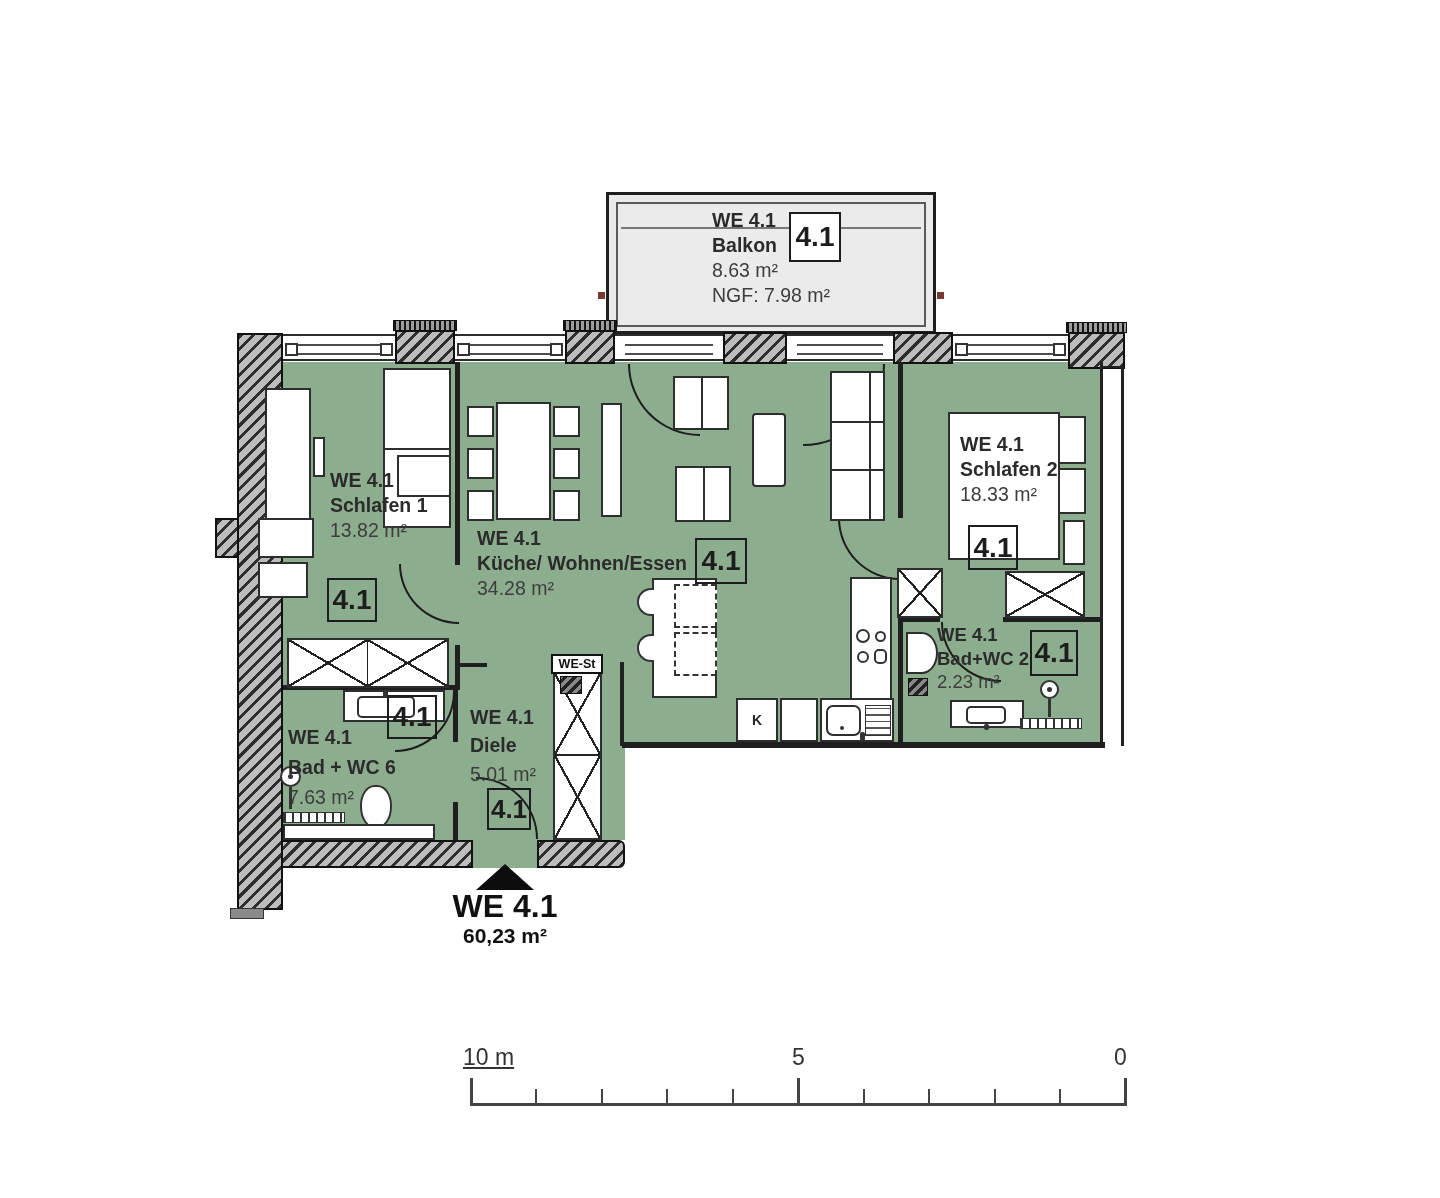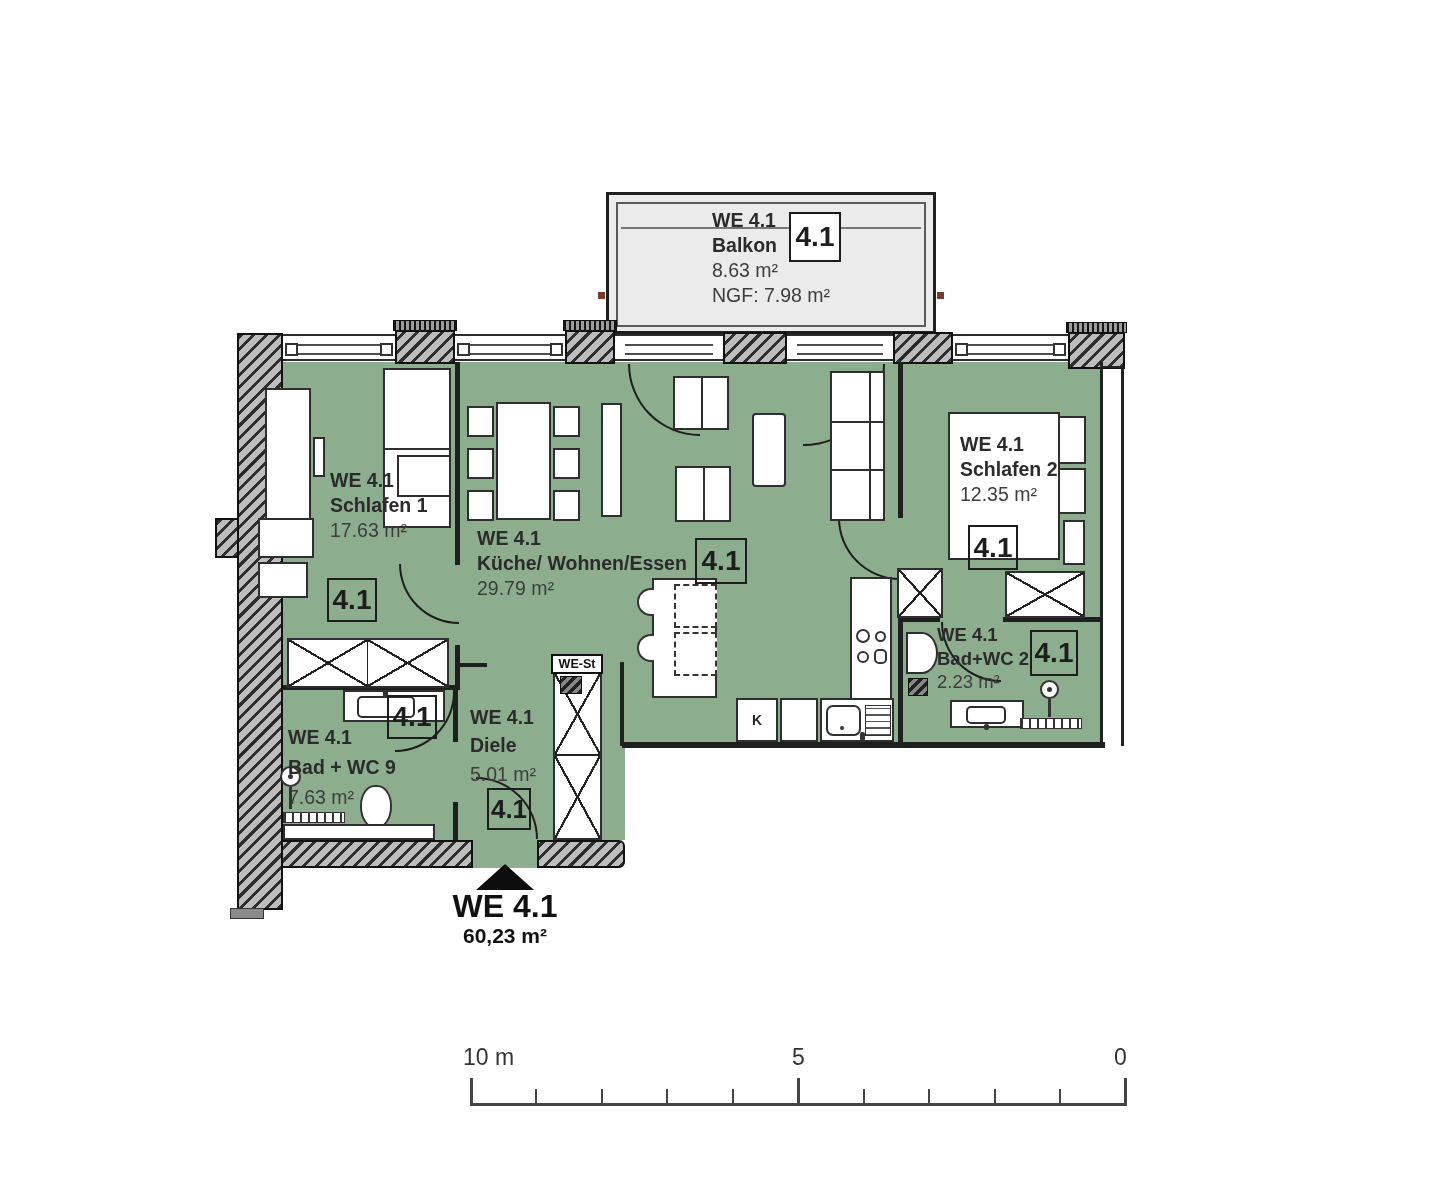--- a/index.html
+++ b/index.html
@@ -235,56 +235,56 @@
   </div>
   <div class="abs ring" style="left:1040px;top:680px;width:19px;height:19px;">
     <div class="abs dot" style="left:5px;top:5px;width:5px;height:5px;"></div>
   </div>
   <div class="abs" style="left:1048px;top:699px;width:3px;height:18px;background:#333;"></div>
   <div class="abs ticks" style="left:1020px;top:718px;width:62px;height:11px;"></div>
 
   <div class="abs lbl" style="left:330px;top:468px;">
     <span class="b">WE 4.1</span>
     <span class="b">Schlafen 1</span>
-    <span class="a">17.63 m²</span>
+    <span class="a">13.82 m²</span>
   </div>
   <div class="abs tag" style="left:327px;top:578px;width:50px;height:44px;">
     <span>4.1</span>
   </div>
 
   <div class="abs lbl" style="left:477px;top:526px;">
     <span class="b">WE 4.1</span>
     <span class="b">Küche/ Wohnen/Essen</span>
-    <span class="a">29.79 m²</span>
+    <span class="a">34.28 m²</span>
   </div>
   <div class="abs tag" style="left:695px;top:538px;width:52px;height:46px;">
     <span>4.1</span>
   </div>
 
   <div class="abs lbl" style="left:960px;top:432px;">
     <span class="b">WE 4.1</span>
     <span class="b">Schlafen 2</span>
-    <span class="a">12.35 m²</span>
+    <span class="a">18.33 m²</span>
   </div>
   <div class="abs tag" style="left:968px;top:525px;width:50px;height:45px;">
     <span>4.1</span>
   </div>
 
   <div class="abs lbl" style="left:937px;top:623px;font-size:18.5px;">
     <span class="b">WE 4.1</span>
     <span class="b">Bad+WC 2</span>
     <span class="a">2.23 m²</span>
   </div>
   <div class="abs tag" style="left:1030px;top:630px;width:48px;height:46px;">
     <span>4.1</span>
   </div>
 
   <div class="abs lbl" style="left:288px;top:722px;line-height:1.55;">
     <span class="b">WE 4.1</span>
-    <span class="b">Bad + WC 9</span>
+    <span class="b">Bad + WC 6</span>
     <span class="a">7.63 m²</span>
   </div>
   <div class="abs tag" style="left:387px;top:695px;width:50px;height:44px;">
     <span>4.1</span>
   </div>
 
   <div class="abs lbl" style="left:470px;top:703px;line-height:1.45;">
     <span class="b">WE 4.1</span>
     <span class="b">Diele</span>
     <span class="a">5.01 m²</span>
@@ -294,21 +294,21 @@
   </div>
 
   <div class="abs tri" style="left:476px;top:864px;"></div>
   <div class="abs entrytxt" style="left:400px;top:888px;width:210px;font-size:32px;">
     <span>WE 4.1</span>
   </div>
   <div class="abs entrytxt" style="left:400px;top:924px;width:210px;font-size:21px;">
     <span>60,23 m²</span>
   </div>
 
-  <div class="abs slbl" style="left:463px;top:1044px;">
+  <div class="abs slbl" style="left:463px;top:1044px;text-decoration:underline;">
     <span>10 m</span>
   </div>
   <div class="abs slbl" style="left:792px;top:1044px;">
     <span>5</span>
   </div>
   <div class="abs slbl" style="left:1114px;top:1044px;">
     <span>0</span>
   </div>
   <div class="abs sbase" style="left:470px;top:1103px;width:657px;height:3px;"></div>
   <div class="abs stick" style="left:470px;top:1078px;width:3px;height:25px;"></div>

